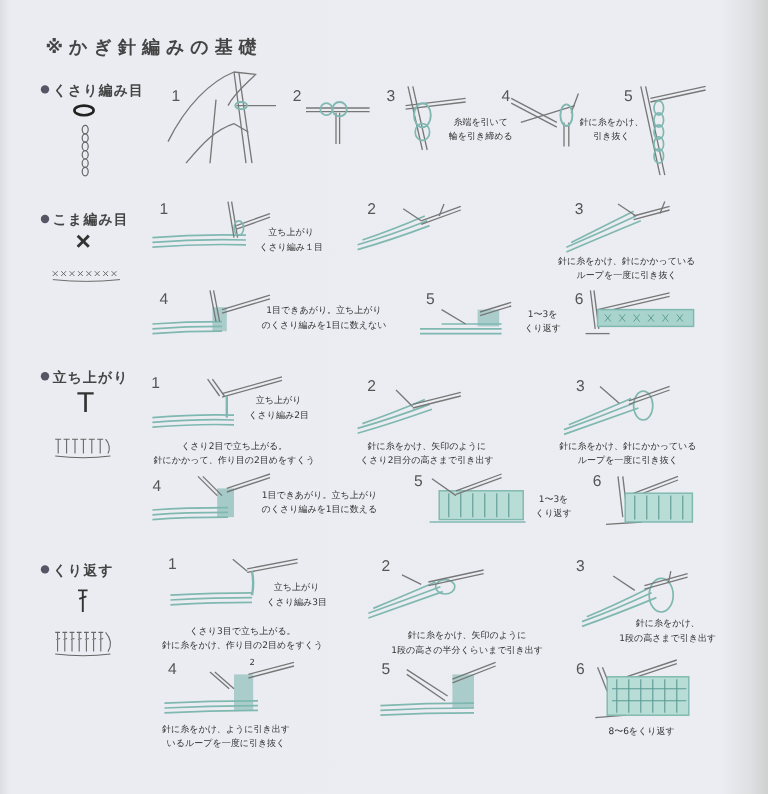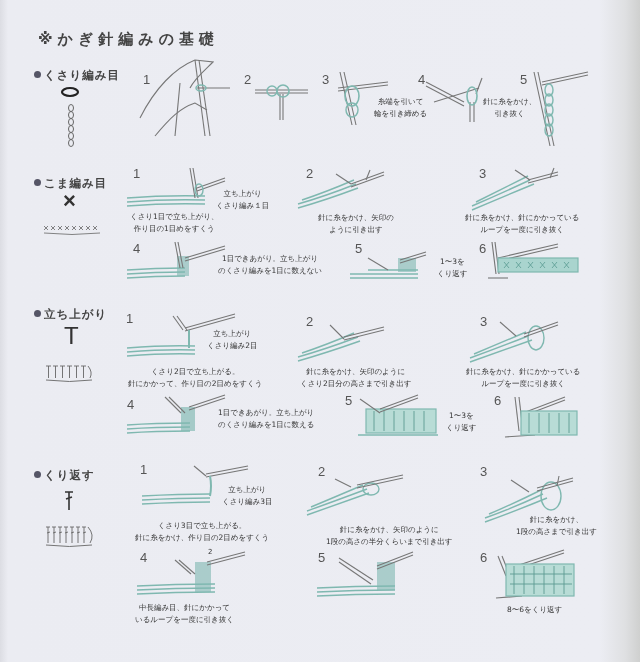--- a/index.html
+++ b/index.html
@@ -127,39 +127,35 @@
     <g fill="none" stroke="#777" stroke-width="1.1">
         <path d="M65 0 L70 30"></path>
         <path d="M68 0 L73 30"></path>
         <path d="M72 20 L100 10"></path>
         <path d="M72 23 L100 13"></path>
       </g>
     <ellipse cx="74" cy="22" rx="4" ry="6" fill="none" stroke="#7fb8b0" stroke-width="1.4"></ellipse>
   </svg>
   <div class="abs cap" style="left:216px;top:188px;"><span style="white-space:pre">立ち上がり
 くさり編み１目</span></div>
-  <div class="abs cap" style="left:130px;top:211px;"><span style="white-space:pre">くさり1目で立ち上がり、
-作り目の1目めをすくう</span></div>
 
   <div class="abs num" style="left:306px;top:166px;">2</div>
   <svg style="left:296px;top:170px;" width="90" height="40">
     <g fill="none" stroke="#7fb8b0" stroke-width="1.4">
         <path d="M2 34 Q30 26 60 14"></path>
         <path d="M2 38 Q30 30 62 18"></path>
         <path d="M6 30 Q30 22 58 10"></path>
       </g>
     <g fill="none" stroke="#777" stroke-width="1.1">
         <path d="M40 4 L55 14"></path>
         <path d="M55 14 L88 2"></path>
         <path d="M55 17 L88 5"></path>
         <path d="M70 10 L74 0"></path>
       </g>
   </svg>
-  <div class="abs cap" style="left:318px;top:212px;"><span style="white-space:pre">針に糸をかけ、矢印の
-ように引き出す</span></div>
 
   <div class="abs num" style="left:479px;top:166px;">3</div>
   <svg style="left:470px;top:168px;" width="90" height="42">
     <g fill="none" stroke="#7fb8b0" stroke-width="1.4">
         <path d="M2 38 Q30 26 60 12"></path>
         <path d="M2 42 Q30 30 64 16"></path>
         <path d="M6 34 Q30 22 58 8"></path>
       </g>
     <g fill="none" stroke="#777" stroke-width="1.1">
         <path d="M45 2 L60 12"></path>
@@ -410,21 +406,21 @@
         <path d="M2 42 Q40 40 80 40"></path>
       </g>
     <rect x="60" y="10" width="16" height="30" fill="#7fb8b0" opacity=".6"></rect>
     <g fill="none" stroke="#777" stroke-width="1.1">
         <path d="M40 8 L56 22"></path>
         <path d="M44 8 L60 22"></path>
         <path d="M72 10 L110 0"></path>
         <path d="M72 13 L110 3"></path>
       </g>
   </svg>
-  <div class="abs cap" style="left:135px;top:602px;"><span style="white-space:pre">中長編み目、針にかかって
+  <div class="abs cap" style="left:135px;top:602px;"><span style="white-space:pre">針に糸をかけ、ように引き出す
 いるループを一度に引き抜く</span></div>
 
   <div class="abs num" style="left:318px;top:550px;">5</div>
   <svg style="left:315px;top:552px;" width="100" height="46">
     <g fill="none" stroke="#7fb8b0" stroke-width="1.4">
         <path d="M2 36 Q40 34 80 34"></path>
         <path d="M2 40 Q40 38 80 38"></path>
         <path d="M2 44 Q40 42 80 42"></path>
       </g>
     <rect x="62" y="10" width="18" height="28" fill="#7fb8b0" opacity=".6"></rect>

